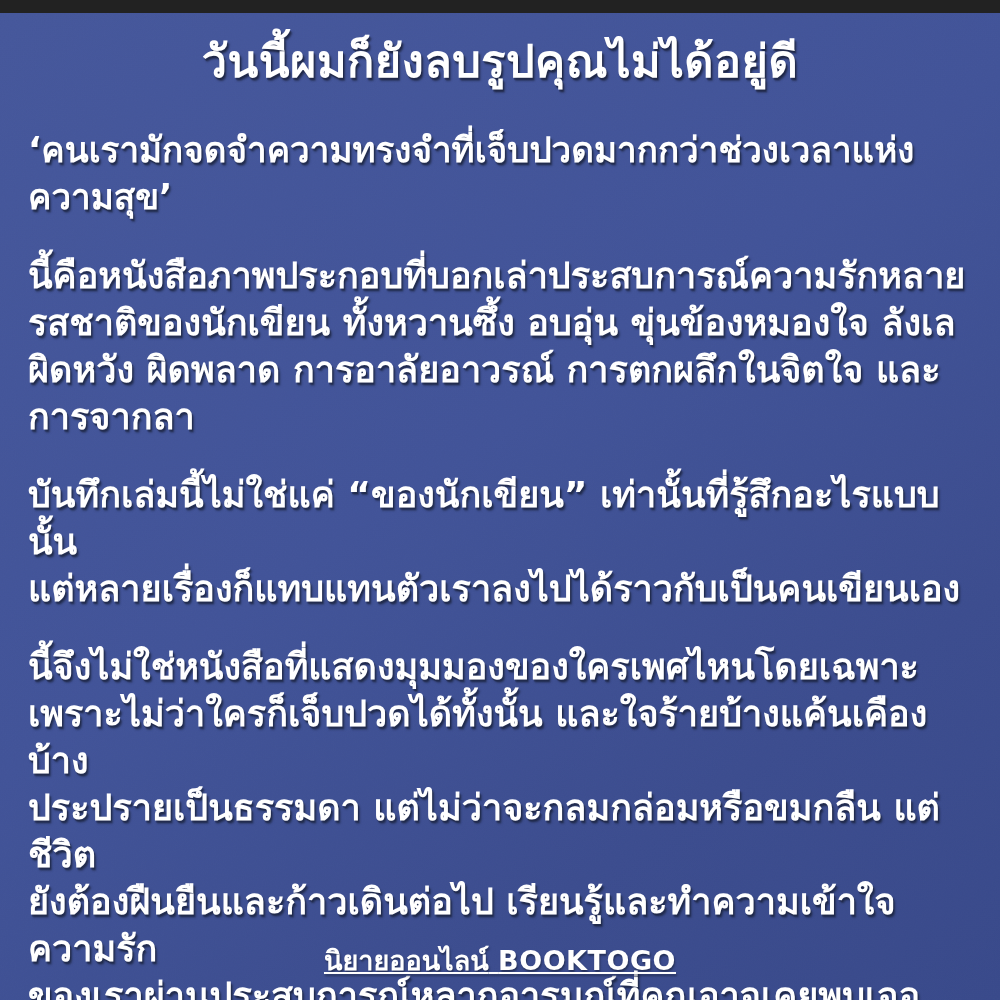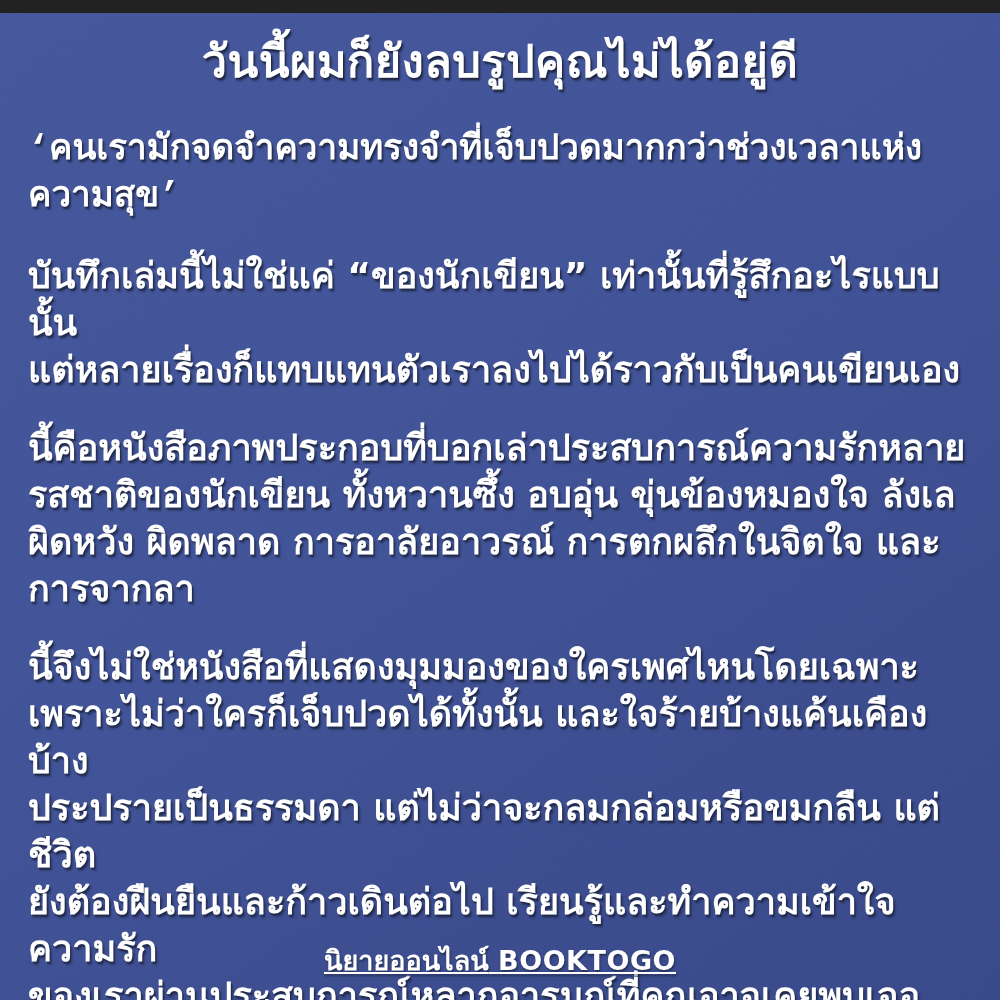--- a/index.html
+++ b/index.html
@@ -37,21 +37,20 @@
     letter-spacing: 0.5px;
     text-shadow: 2px 3px 2px rgba(24,31,54,0.65), 1px 2px 0 rgba(24,31,54,0.45);
   }
   .quote-line {
     margin-top: 38px;
     font-size: 35px;
     font-weight: 700;
     line-height: 47px;
     text-shadow: 2px 3px 2px rgba(24,31,54,0.6), 1px 2px 0 rgba(24,31,54,0.4);
     white-space: pre-line;
-    font-family: Liberation Mono, monospace;
   }
   .body-paragraph {
     margin: 31px 0 0 0;
     font-size: 36px;
     font-weight: 700;
     line-height: 47px;
     text-shadow: 2px 3px 2px rgba(24,31,54,0.6), 1px 2px 0 rgba(24,31,54,0.4);
     white-space: pre-line;
   }
   .footer-line {
@@ -84,27 +83,27 @@
   </svg>
 
   <div class="content">
 
     <div class="title-block">
       <div>วันนี้ผมก็ยังลบรูปคุณไม่ได้อยู่ดี</div>
     </div>
 
     <div class="quote-line">‘คนเรามักจดจำความทรงจำที่เจ็บปวดมากกว่าช่วงเวลาแห่งความสุข’</div>
 
-    <div class="body-paragraph">บันทึกเล่มนี้ไม่ใช่แค่ “ของนักเขียน” เท่านั้นที่รู้สึกอะไรแบบนั้น
-แต่หลายเรื่องก็แทบแทนตัวเราลงไปได้ราวกับเป็นคนเขียนเอง</div>
-
     <div class="body-paragraph">นี้คือหนังสือภาพประกอบที่บอกเล่าประสบการณ์ความรักหลาย
 รสชาติของนักเขียน ทั้งหวานซึ้ง อบอุ่น ขุ่นข้องหมองใจ ลังเล
 ผิดหวัง ผิดพลาด การอาลัยอาวรณ์ การตกผลึกในจิตใจ และ
 การจากลา</div>
+
+    <div class="body-paragraph">บันทึกเล่มนี้ไม่ใช่แค่ “ของนักเขียน” เท่านั้นที่รู้สึกอะไรแบบนั้น
+แต่หลายเรื่องก็แทบแทนตัวเราลงไปได้ราวกับเป็นคนเขียนเอง</div>
 
     <div class="body-paragraph">นี้จึงไม่ใช่หนังสือที่แสดงมุมมองของใครเพศไหนโดยเฉพาะ
 เพราะไม่ว่าใครก็เจ็บปวดได้ทั้งนั้น และใจร้ายบ้างแค้นเคืองบ้าง
 ประปรายเป็นธรรมดา แต่ไม่ว่าจะกลมกล่อมหรือขมกลืน แต่ชีวิต
 ยังต้องฝืนยืนและก้าวเดินต่อไป เรียนรู้และทำความเข้าใจความรัก
 ของเราผ่านประสบการณ์หลากอารมณ์ที่คุณอาจเคยพบเจอ
 เหมือนกันก็เป็นได้</div>
 
   </div>
 

